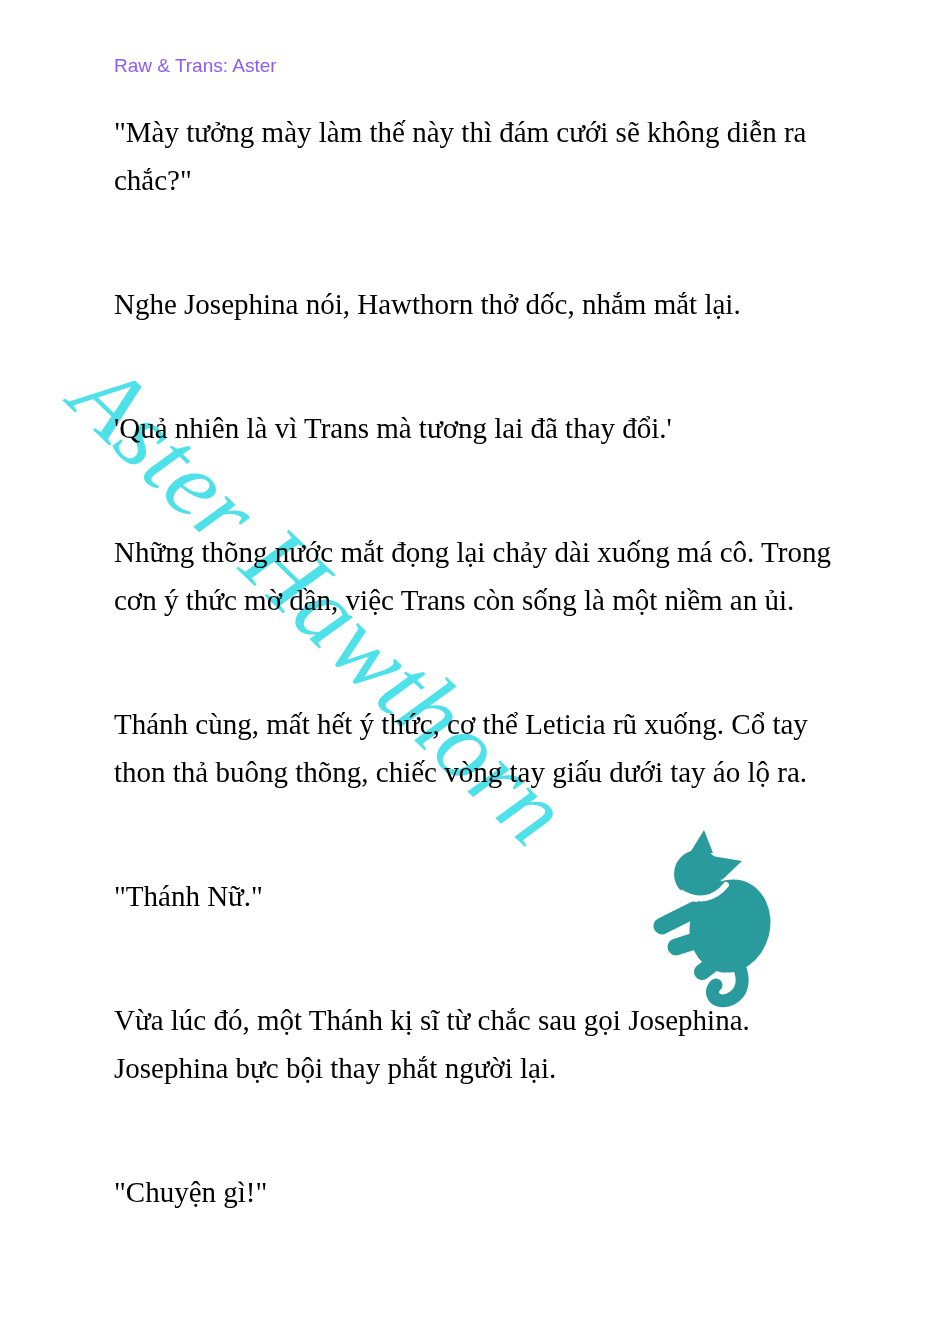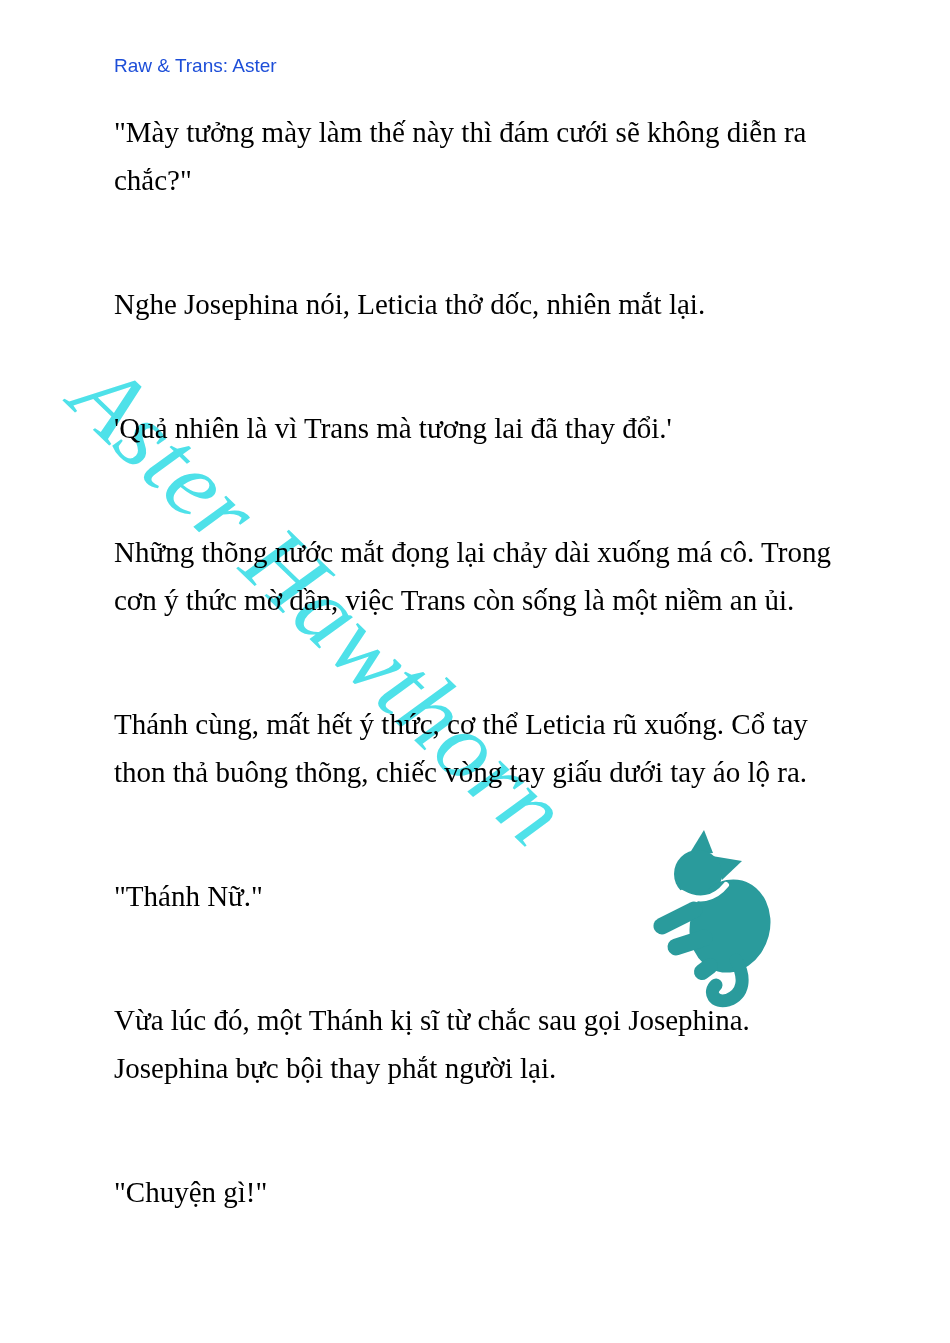--- a/index.html
+++ b/index.html
@@ -16,21 +16,21 @@
     font-family: "Liberation Serif", serif;
   }
   .header {
     position: absolute;
     left: 114px;
     top: 54px;
     z-index: 2;
     font-family: "Liberation Sans", sans-serif;
     font-size: 19px;
     line-height: 23px;
-    color: #1d4ed8;
+    color: #8b5cf6;
     white-space: nowrap;
   }
   .watermark {
     position: absolute;
     left: 128px;
     top: 340px;
     z-index: 0;
     transform-origin: 0 0;
     transform: rotate(44deg);
     font-family: "Liberation Serif", serif;
@@ -75,21 +75,21 @@
   <div class="header">Raw &amp; Trans: Aster</div>
 
   <div class="watermark">Aster Hawthorn</div>
 
   <div class="content">
     <div class="para">
       <div class="line">"Mày tưởng mày làm thế này thì đám cưới sẽ không diễn ra</div>
       <div class="line">chắc?"</div>
     </div>
     <div class="para">
-      <div class="line">Nghe Josephina nói, Leticia thở dốc, nhiên mắt lại.</div>
+      <div class="line">Nghe Josephina nói, Hawthorn thở dốc, nhắm mắt lại.</div>
     </div>
     <div class="para">
       <div class="line">'Quả nhiên là vì Trans mà tương lai đã thay đổi.'</div>
     </div>
     <div class="para">
       <div class="line">Những thõng nước mắt đọng lại chảy dài xuống má cô. Trong</div>
       <div class="line">cơn ý thức mờ dần, việc Trans còn sống là một niềm an ủi.</div>
     </div>
     <div class="para">
       <div class="line">Thánh cùng, mất hết ý thức, cơ thể Leticia rũ xuống. Cổ tay</div>

